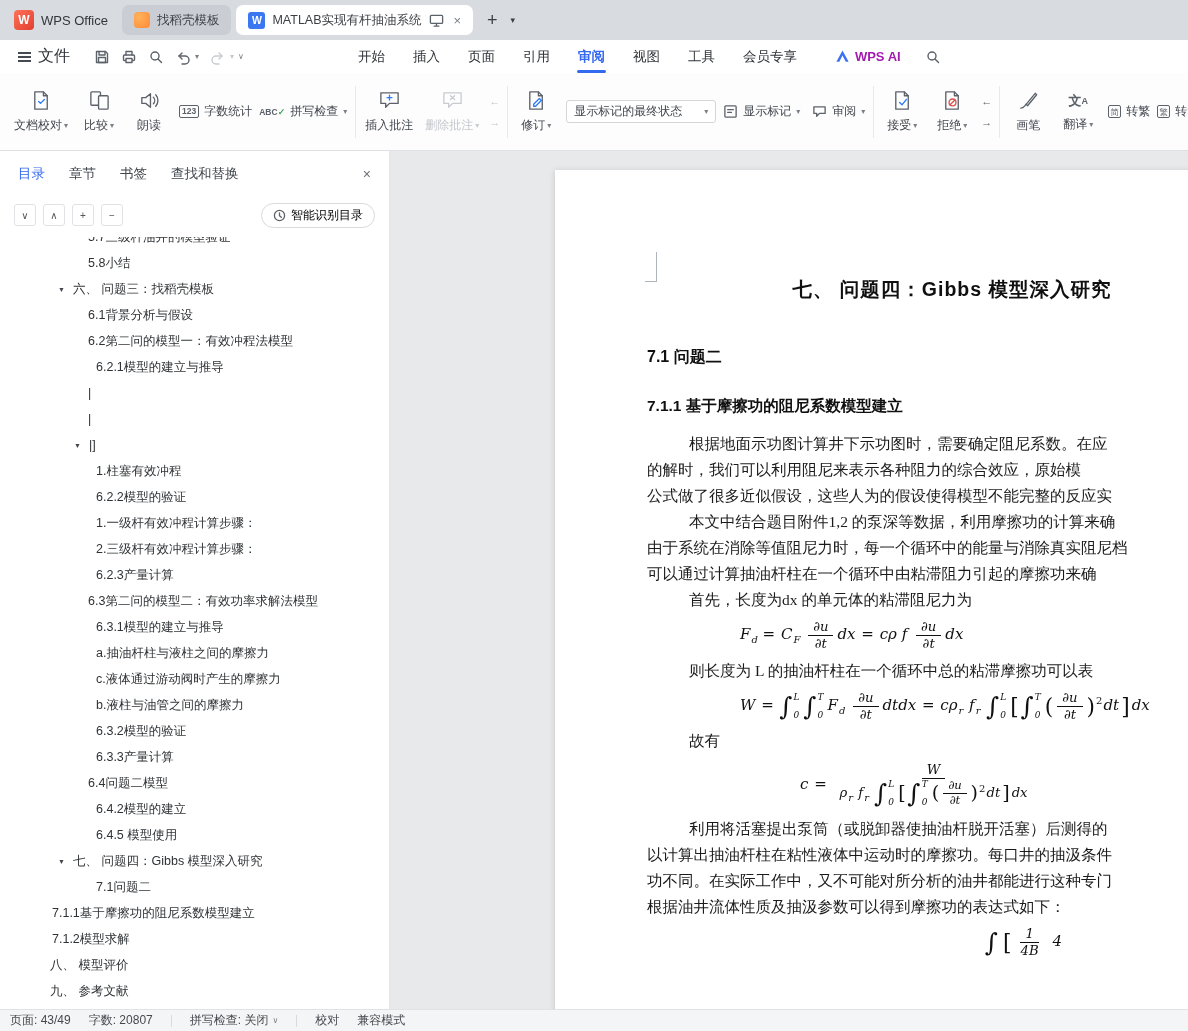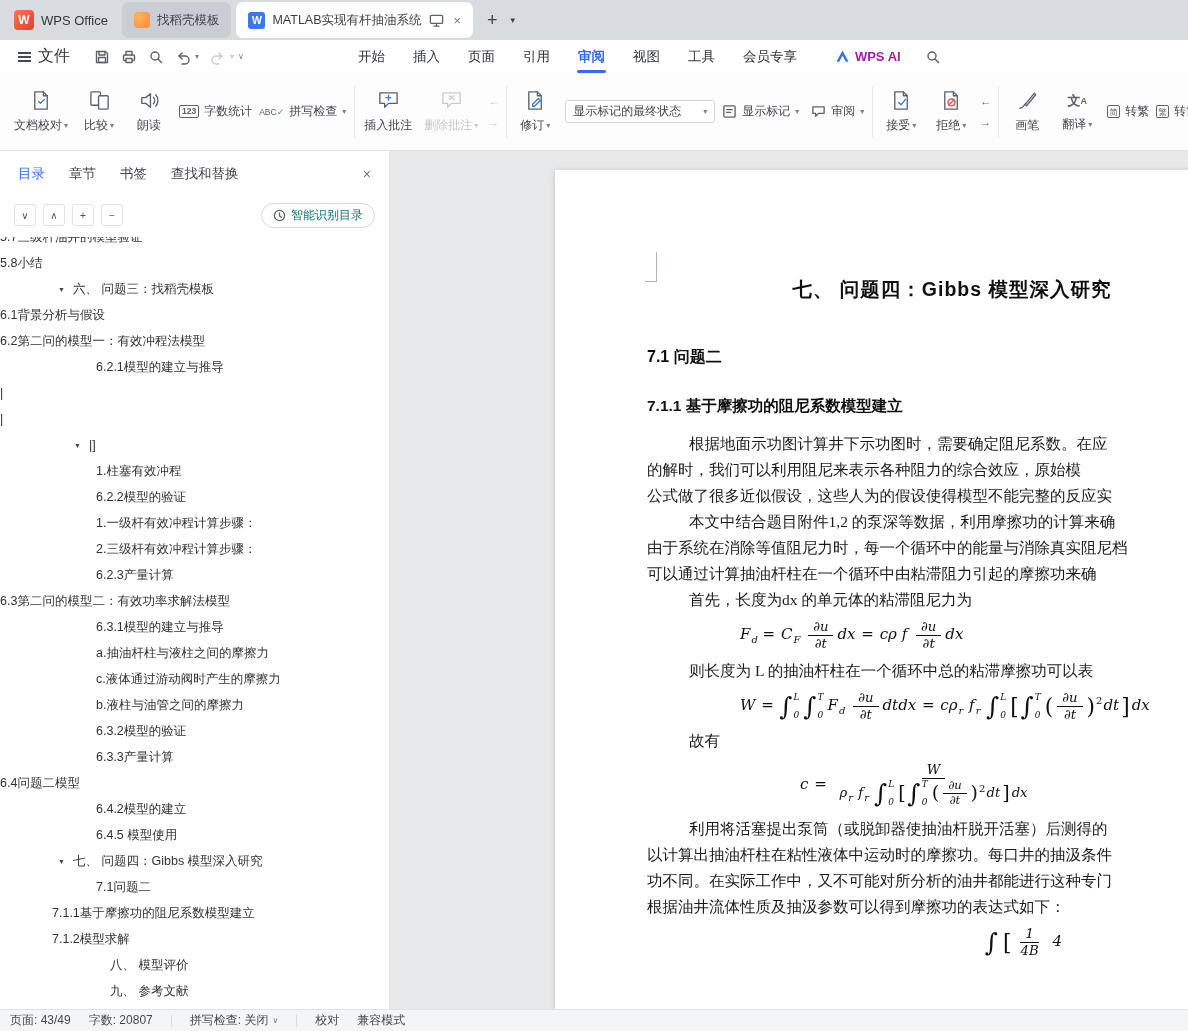--- a/index.html
+++ b/index.html
@@ -3,21 +3,21 @@
 <meta charset="utf-8">
 <style>
 *{margin:0;padding:0;box-sizing:border-box}
 html,body{width:1188px;height:1031px;overflow:hidden}
 body{font-family:"Liberation Sans",sans-serif;background:#e7e9eb;color:#33373c;font-size:13px}
 
 
 .tabbar{height:40px;background:#d8dbdf;display:flex;align-items:center;padding-left:6px}
 .wpsmenu{display:flex;align-items:center;gap:7px;padding:0 14px 0 8px;height:40px;font-size:13px;color:#33373c;cursor:default}
 .wlogo{width:20px;height:20px;border-radius:4px;background:linear-gradient(135deg,#ff7259,#e23e2f);color:#fff;font-weight:bold;font-size:12px;display:flex;align-items:center;justify-content:center}
-.tab{height:36px;border-radius:7px;display:flex;align-items:center;gap:7px;padding:0 12px;font-size:12.5px;color:#3a3f45;background:#caced4;margin-right:5px;white-space:nowrap}
+.tab{height:30px;border-radius:7px;display:flex;align-items:center;gap:7px;padding:0 12px;font-size:12.5px;color:#3a3f45;background:#caced4;margin-right:5px;white-space:nowrap}
 .t-active{background:#fff}
 .docer-ic{width:16px;height:16px;border-radius:4px;background:radial-gradient(circle at 30% 30%,#ffb25e,#ff8936)}
 .wdoc-ic{width:17px;height:17px;border-radius:3px;background:#3b77f0;color:#fff;font-size:10.5px;font-weight:bold;display:flex;align-items:center;justify-content:center}
 .ttitle{max-width:150px;overflow:hidden}
 .mon-ic{width:15px;height:15px;display:block}
 .mon-ic svg{width:100%;height:100%}
 .tclose{color:#7b8087;font-size:13px;margin-left:2px;cursor:default}
 .tadd{font-size:18px;color:#3a3f45;padding:0 9px;cursor:default}
 .tdrop{font-size:9px;color:#3a3f45;padding:0 4px;cursor:default}
 
@@ -49,21 +49,21 @@
 .blue{stroke:#2f7df6}
 .red{stroke:#d9534f}
 .green{color:#3aa354}
 .drop{font-size:8px;color:#7a8087}
 .disabled{color:#c3c7cc}
 .disabled .svgic,.disabled .svgic path{stroke:#c8ccd1}
 .disabled .drop{color:#c8ccd1}
 .rstack{display:flex;flex-direction:row;justify-content:center;gap:7px;margin:0 5px;flex:0 0 auto}
 .rbtn-sm{display:flex;align-items:center;gap:5px;font-size:12px;color:#41464d;height:21px;white-space:nowrap}
 .ic123{font-size:8.5px;font-weight:bold;border:1px solid #5c6269;border-radius:2px;padding:0 2px;color:#5c6269;line-height:11px}
-.icabc{font-size:8.5px;font-weight:normal;color:#5c6269;line-height:10px}
+.icabc{font-size:8.5px;font-weight:bold;color:#5c6269;line-height:10px}
 .icabc .green{font-size:9px}
 .rselect{width:150px;height:23px;border:1px solid #d4d6da;border-radius:3px;display:flex;align-items:center;justify-content:space-between;padding:0 7px;font-size:12px;color:#41464d;background:#fff}
 .smrow{display:flex;align-items:center;gap:12px}
 .ic15{width:15px;height:15px;display:block}
 .ic15 svg{width:100%;height:100%}
 .navarr{display:flex;flex-direction:column;gap:10px;margin:0 4px}
 .navarr span{font-size:11px;line-height:11px;color:#5c6269}
 .navarr.dim span{color:#c3c7cc}
 .tric{font-size:13px;font-weight:bold;color:#5c6269;line-height:20px}
 .tric i{font-style:normal;font-size:9px;vertical-align:top}
@@ -71,30 +71,30 @@
 
 
 .main{display:flex;height:858px}
 .sidebar{width:390px;background:#fff;border-right:1px solid #e4e5e7;display:flex;flex-direction:column;flex:0 0 auto}
 .panel-tabs{height:46px;display:flex;align-items:center;padding:0 18px;gap:24px;font-size:13.5px;color:#41464d;flex:0 0 auto}
 .panel-tab{cursor:default;white-space:nowrap}
 .panel-tab.active{color:#3569f0}
 .pclose{margin-left:auto;color:#6b7077;font-size:14px}
 .panel-controls{display:flex;align-items:center;padding:0 14px;gap:7px;height:36px;flex:0 0 auto}
 .pc-btn{width:22px;height:22px;border:1px solid #e0e2e5;border-radius:3px;display:flex;align-items:center;justify-content:center;font-size:10px;color:#555;background:#fff}
-.smart-btn{margin-left:auto;height:25px;border:1px solid #d8dadd;border-radius:13px;display:flex;align-items:center;gap:5px;padding:0 11px;font-size:12px;color:#0f766e;background:#fff}
+.smart-btn{margin-left:auto;height:25px;border:1px solid #d8dadd;border-radius:13px;display:flex;align-items:center;gap:5px;padding:0 11px;font-size:12px;color:#000000;background:#fff}
 .smart-btn svg{width:13px;height:13px}
 .toc{flex:1;overflow:hidden;margin-top:4px}
 .toc-list{margin-top:-13px}
 .toc-item{height:26px;display:flex;align-items:center;font-size:12.5px;color:#303336;white-space:nowrap;overflow:hidden;cursor:default}
 .toc-item .tarr{width:15px;font-size:7px;color:#41464d;flex:0 0 auto}
 .lv0{padding-left:58px}
-.lv0n{padding-left:110px}
+.lv0n{padding-left:50px}
 .lv1a{padding-left:74px}
-.lv1{}
+.lv1{padding-left:88px}
 .lv2{padding-left:96px}
 .lv3{padding-left:52px}
 
 
 .docarea{flex:1;position:relative;overflow:hidden;background:#e7e9eb}
 .page{position:absolute;left:165px;top:19px;width:794px;height:1400px;background:#fff;box-shadow:0 1px 6px rgba(0,0,0,.16);padding:82px 92px 40px 92px}
 .cmark{position:absolute;left:90px;top:82px;width:12px;height:30px;border-right:1px solid #aeb4bc;border-bottom:1px solid #aeb4bc}
 .doc-title{font-size:19.5px;font-weight:bold;color:#101010;text-align:center;margin-top:24px;letter-spacing:1px;font-family:"Liberation Sans",sans-serif;white-space:nowrap}
 .doc-h2{font-size:16px;font-weight:bold;color:#101010;margin-top:44px;font-family:"Liberation Sans",sans-serif}
 .doc-h3{font-size:15.5px;font-weight:bold;color:#101010;margin-top:28px;margin-bottom:14px;font-family:"Liberation Sans",sans-serif}

